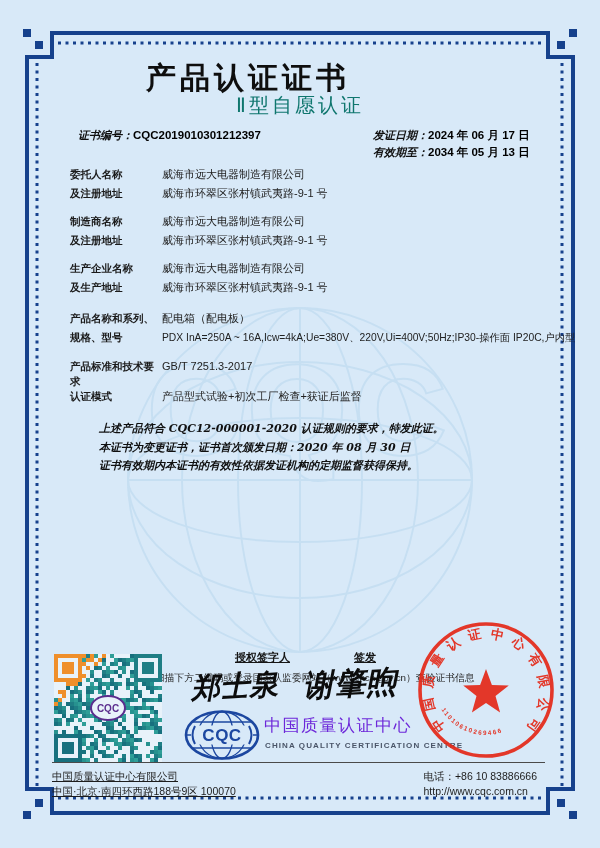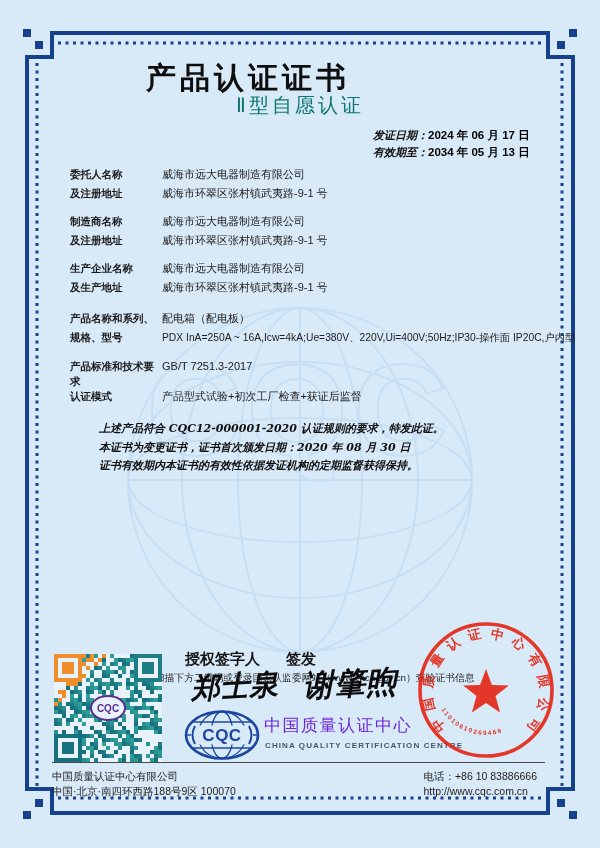--- a/index.html
+++ b/index.html
@@ -23,32 +23,32 @@
   .frow{display:flex;line-height:15px;margin-bottom:0;}
   .flabel{width:92px;min-width:92px;font-size:10.5px;font-weight:bold;color:#1a1a1a;}
   .fvalue{font-size:11px;color:#222;white-space:nowrap;}
   .fvalue.small{font-size:10.3px;}
   .frow + .frow{margin-top:4px;}
   
   .statements{left:70px;top:420px;width:470px;font-size:11px;line-height:18.5px;margin-left:29px;}
   
   .verify-note{left:0;top:626px;width:600px;text-align:center;font-size:9.8px;color:#242424;margin-top:46px;}
   .qr{left:54px;top:654px;width:108px;height:108px;}
-  .sig-label{font-size:15px;font-weight:bold;color:#161616;text-align:left;}
+  .sig-label{font-size:11px;font-weight:bold;color:#161616;text-align:right;text-decoration:underline;}
   .signature{font-family:"DejaVu Serif",serif;font-style:italic;font-weight:bold;color:#0c0c0c;transform:rotate(-3deg);text-align:center;}
   
   .org-logo{left:183px;top:710px;width:78px;height:50px;}
   .org-cn{left:264px;top:714px;font-size:17px;font-weight:400;color:#6d28d9;letter-spacing:1.5px;}
   .org-en{left:265px;top:741px;font-size:8px;font-weight:bold;color:#4a5568;letter-spacing:1.1px;}
   
   .seal{left:411px;top:615px;width:150px;height:150px;opacity:.93;}
   .seal text{font-family:"Liberation Sans",sans-serif;font-weight:bold;}
   
   .footer-sep{left:52px;top:762px;width:493px;height:1px;background:#4a4a4a;}
-  .footer-left{left:52px;top:769px;font-size:10.5px;color:#1d1d1d;line-height:15px;}
+  .footer-left{left:52px;top:769px;font-size:10.5px;color:#1d1d1d;line-height:15px;text-decoration:underline;}
   .footer-right{top:769px;right:63px;font-size:10.5px;color:#1d1d1d;line-height:15px;text-align:left;}
 </style>
 </head>
 <body>
 
 <div class="page">
 
   <svg class="abs border-svg" viewBox="0 0 600 848">
     <path d="M52,33 H548 V57 H573 V789 H548 V813 H52 V789 H27 V57 H52 Z" fill="none" stroke="#16418c" stroke-width="4"></path>
     <g stroke="#16418c" stroke-width="3" stroke-dasharray="3 4.5">
@@ -78,20 +78,23 @@
       <ellipse cx="190" cy="190" rx="172" ry="62"></ellipse>
       <line x1="18" y1="190" x2="362" y2="190"></line>
       <line x1="190" y1="18" x2="190" y2="362"></line>
     </g>
     <text x="190" y="165" text-anchor="middle" font-size="130" font-weight="bold" fill="none" stroke="#b9d7ee" stroke-width="2" letter-spacing="6">CQC</text>
   </svg>
 
   <div class="abs title">产品认证证书</div>
   <div class="abs subtitle">Ⅱ型自愿认证</div>
 
+  <div class="abs certno-row kai">
+    <span>证书编号：</span><b>CQC2019010301212397</b>
+  </div>
   <div class="abs dates kai">
     <div><span>发证日期：</span><b>2024 年 06 月 17 日</b></div>
     <div><span>有效期至：</span><b>2034 年 05 月 13 日</b></div>
   </div>
 
   <div class="abs fgroup" style="top:167px">
     <div class="frow">
         <div class="flabel">委托人名称</div>
         <div class="fvalue">威海市远大电器制造有限公司</div>
       </div>

